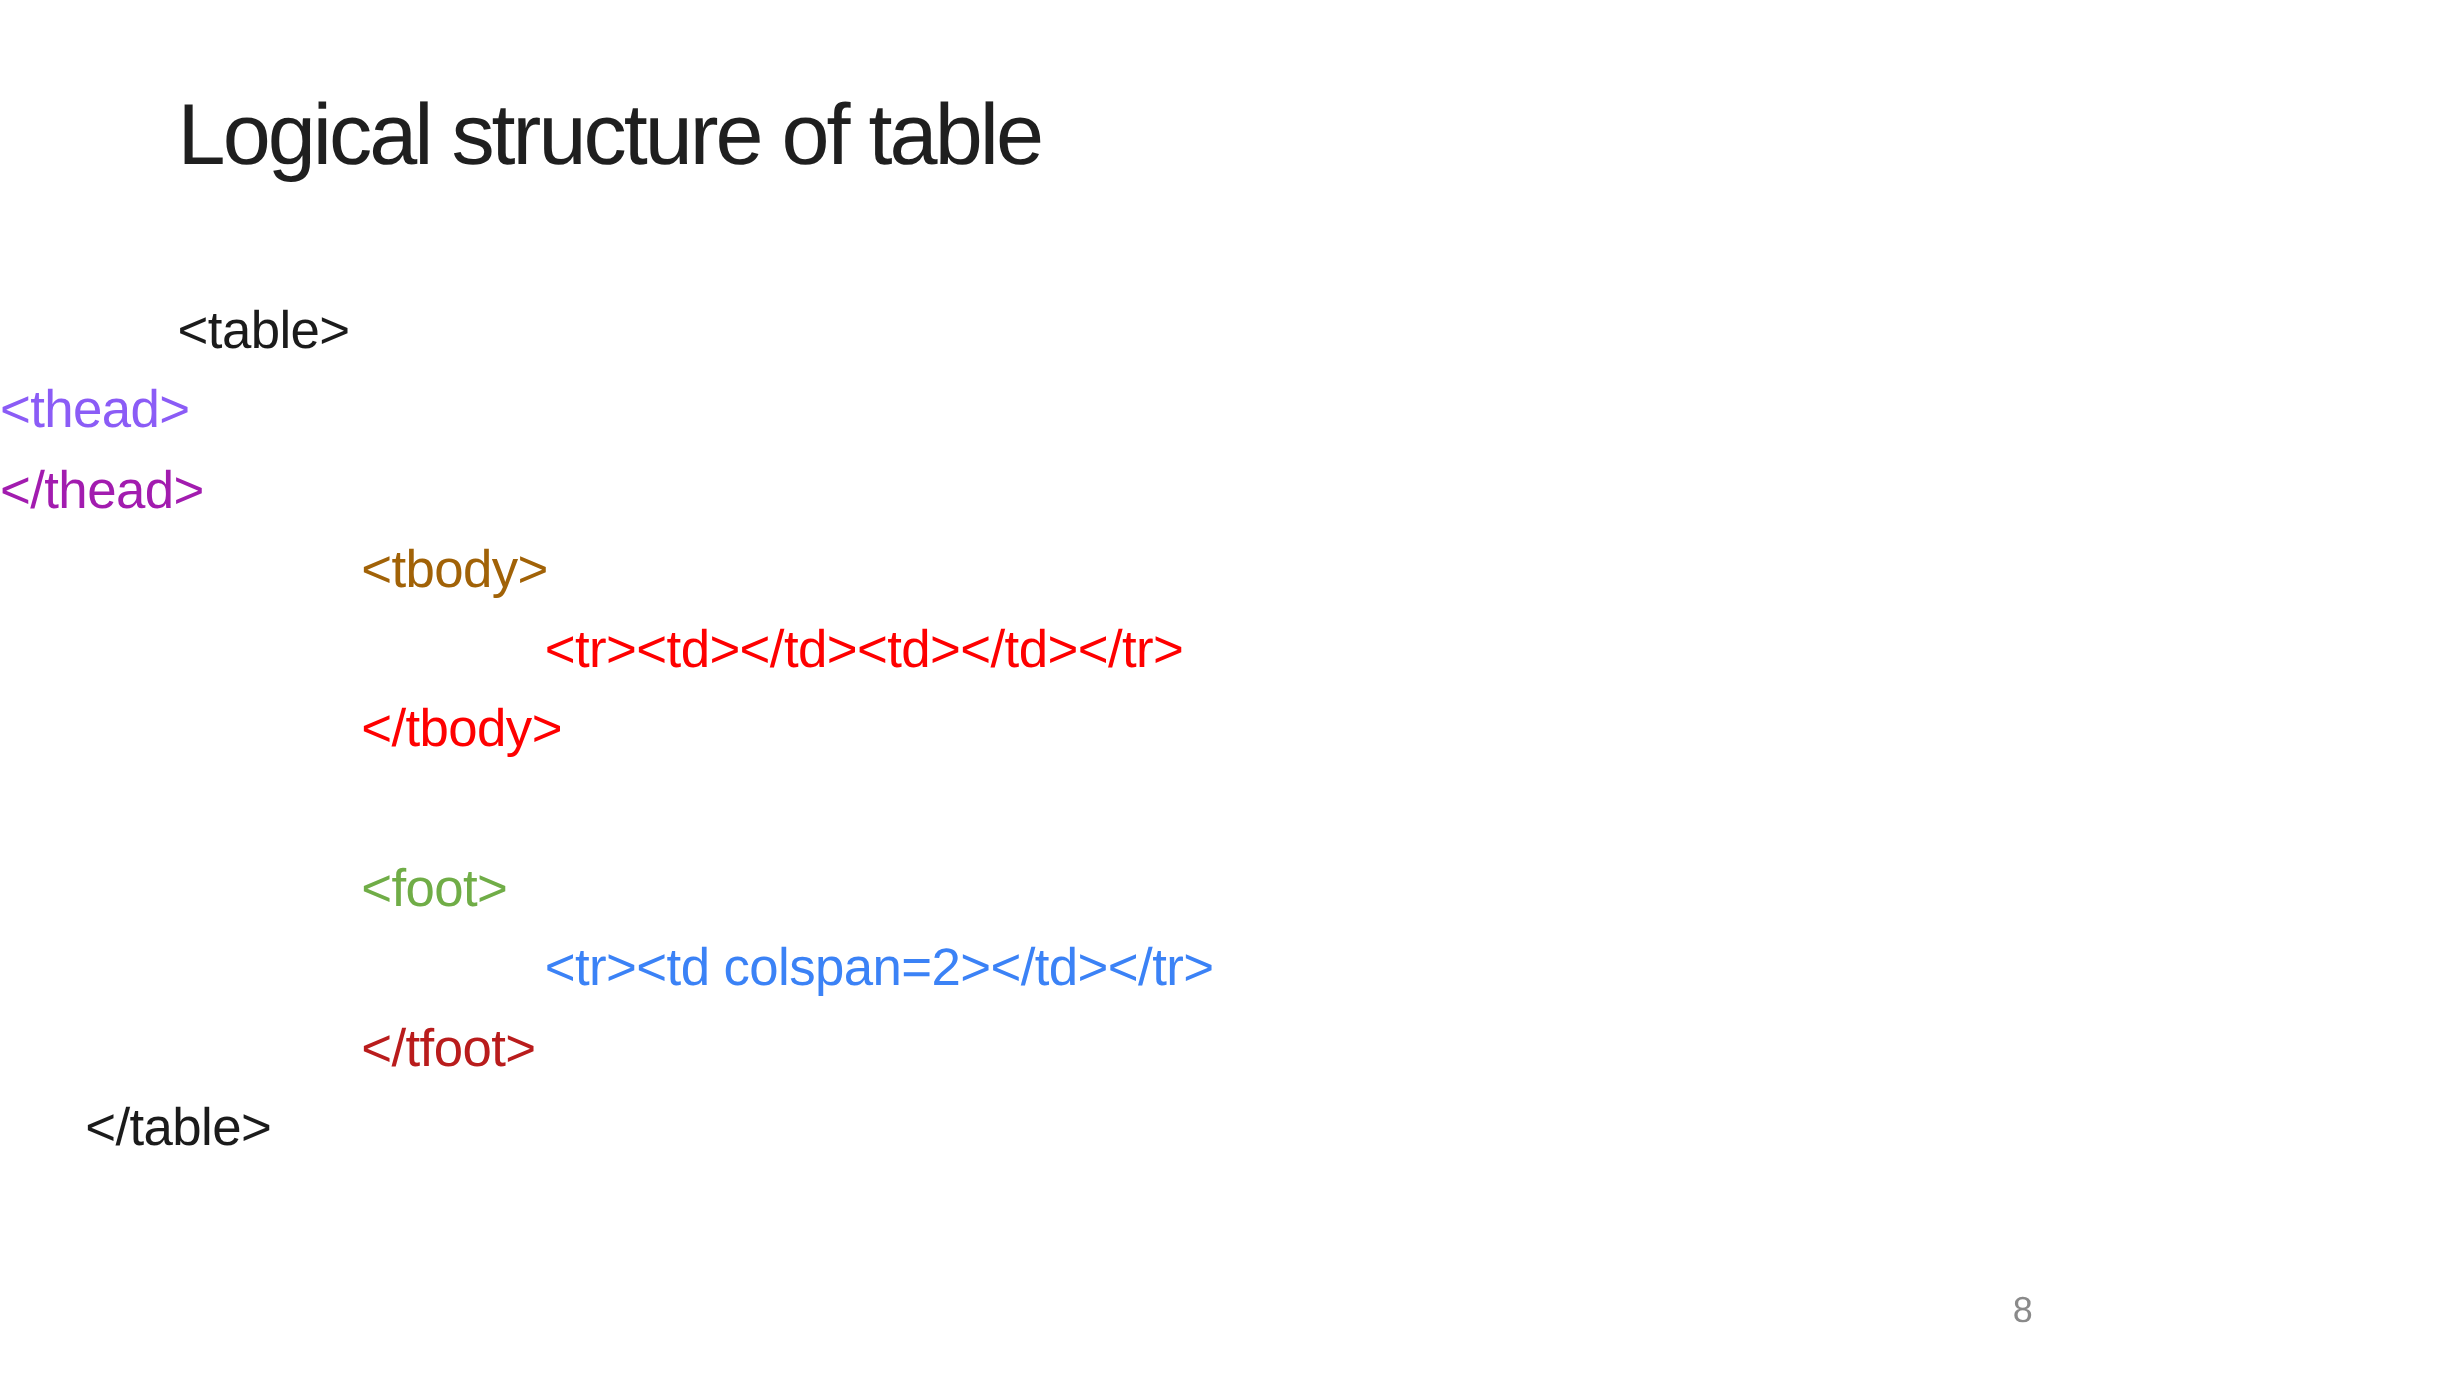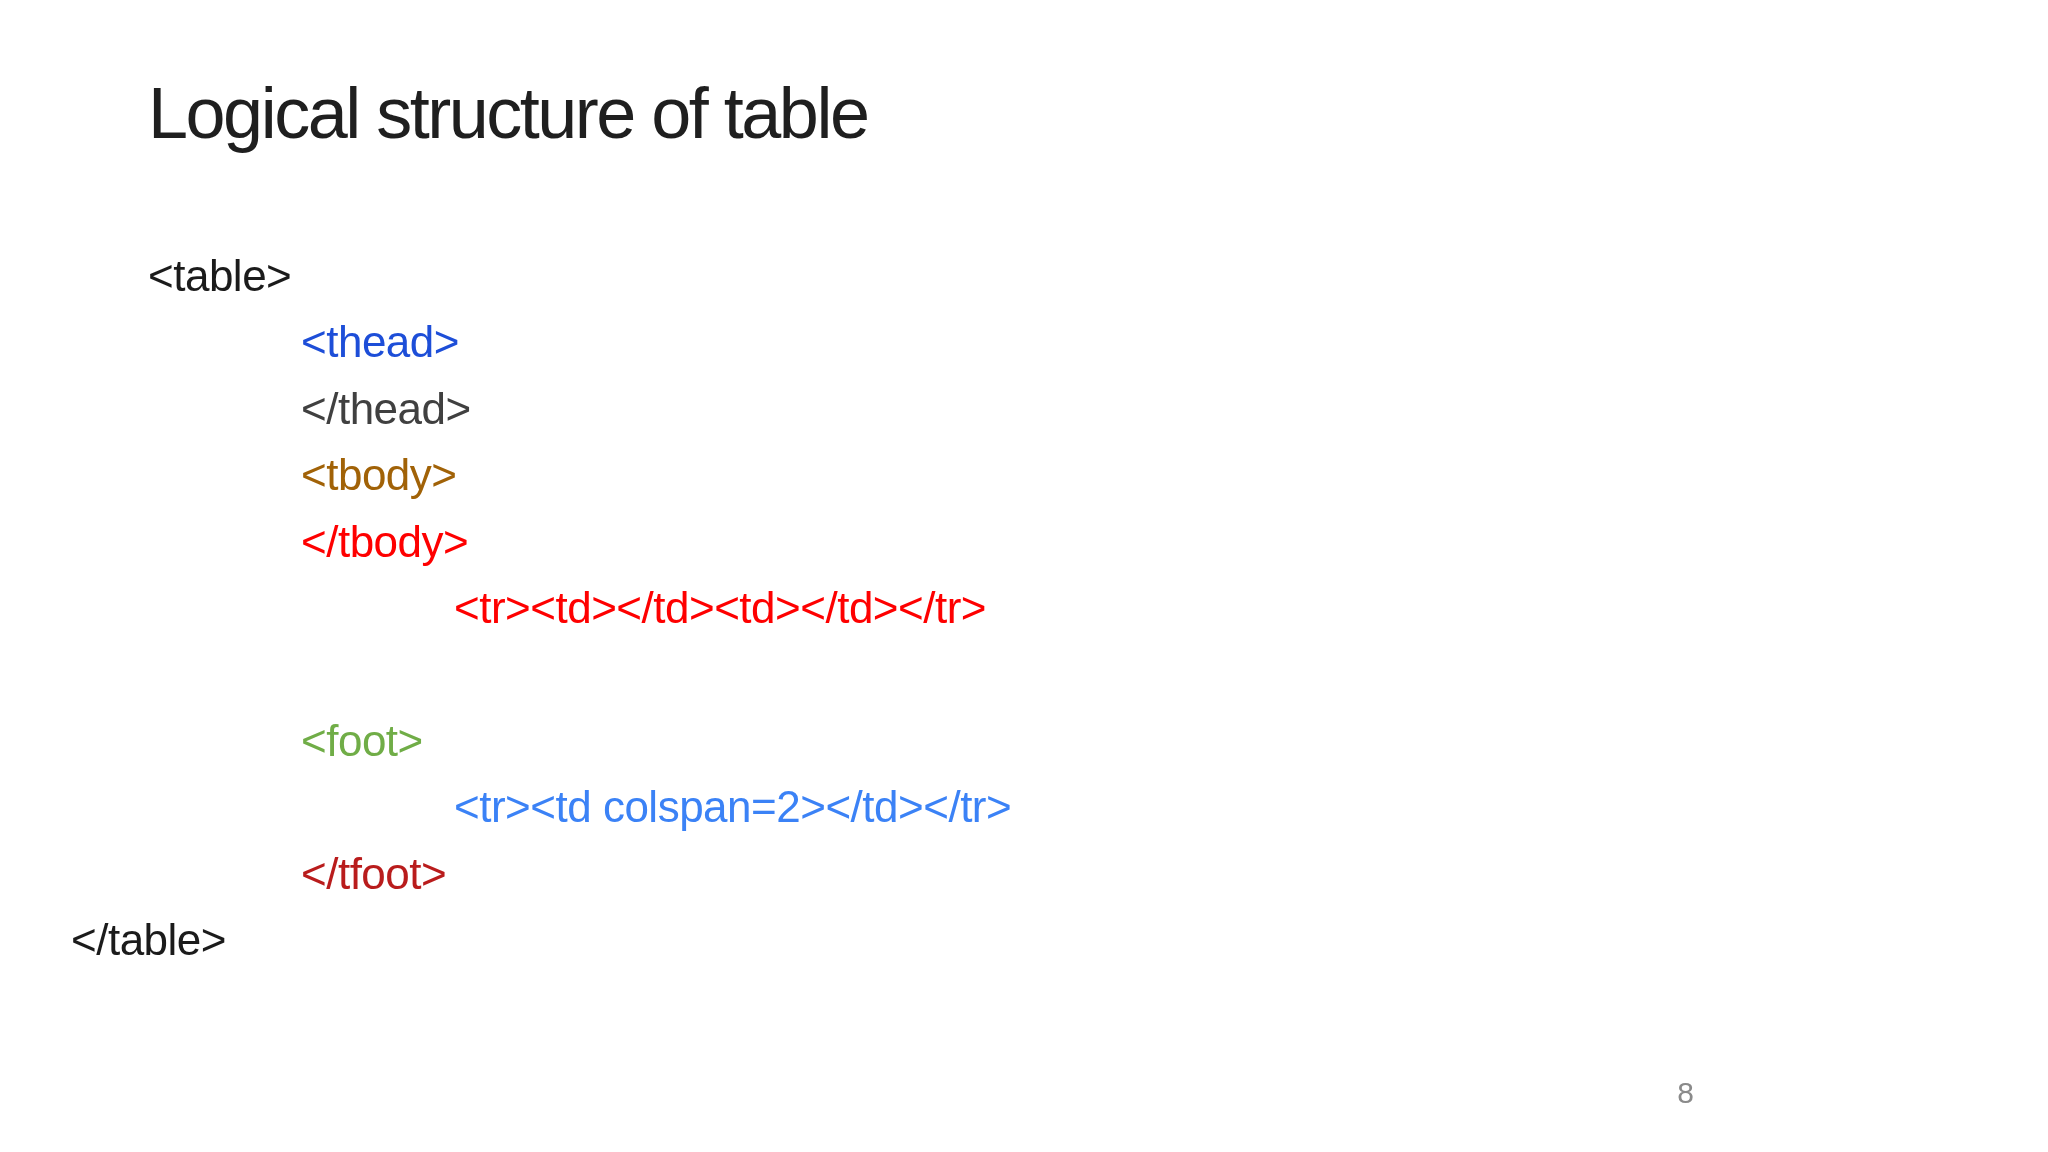--- a/index.html
+++ b/index.html
@@ -50,25 +50,25 @@
 </style>
 </head>
 <body>
 
 <div class="slide">
 
   <h1 class="slide-title">Logical structure of table</h1>
 
   <div class="code-block">
     <div class="code-line" style="padding-left: 148px; color: rgb(27, 27, 27);">&lt;table&gt;</div>
-    <div class="code-line" style="padding-left: 301px; color: #1d4ed8;">&lt;thead&gt;</div>
-    <div class="code-line" style="padding-left: 301px; color: #404040;">&lt;/thead&gt;</div>
+    <div class="code-line" style="color: #8b5cf6;">&lt;thead&gt;</div>
+    <div class="code-line" style="color: #a21caf;">&lt;/thead&gt;</div>
     <div class="code-line" style="padding-left: 301px; color: #a16207;">&lt;tbody&gt;</div>
+    <div class="code-line" style="padding-left: 454px; color: rgb(254, 0, 0);">&lt;tr&gt;&lt;td&gt;&lt;/td&gt;&lt;td&gt;&lt;/td&gt;&lt;/tr&gt;</div>
     <div class="code-line" style="padding-left: 301px; color: rgb(254, 0, 0);">&lt;/tbody&gt;</div>
-    <div class="code-line" style="padding-left: 454px; color: rgb(254, 0, 0);">&lt;tr&gt;&lt;td&gt;&lt;/td&gt;&lt;td&gt;&lt;/td&gt;&lt;/tr&gt;</div>
     <div class="code-line" style="padding-left: 301px; color: rgb(27, 27, 27);"></div>
     <div class="code-line" style="padding-left: 301px; color: rgb(112, 173, 71);">&lt;foot&gt;</div>
     <div class="code-line" style="padding-left: 454px; color: #3b82f6;">&lt;tr&gt;&lt;td colspan=2&gt;&lt;/td&gt;&lt;/tr&gt;</div>
     <div class="code-line" style="padding-left: 301px; color: #b91c1c;">&lt;/tfoot&gt;</div>
     <div class="code-line" style="padding-left: 71px; color: rgb(27, 27, 27);">&lt;/table&gt;</div>
   </div>
 
   <div class="page-number">8</div>
 
 </div>

